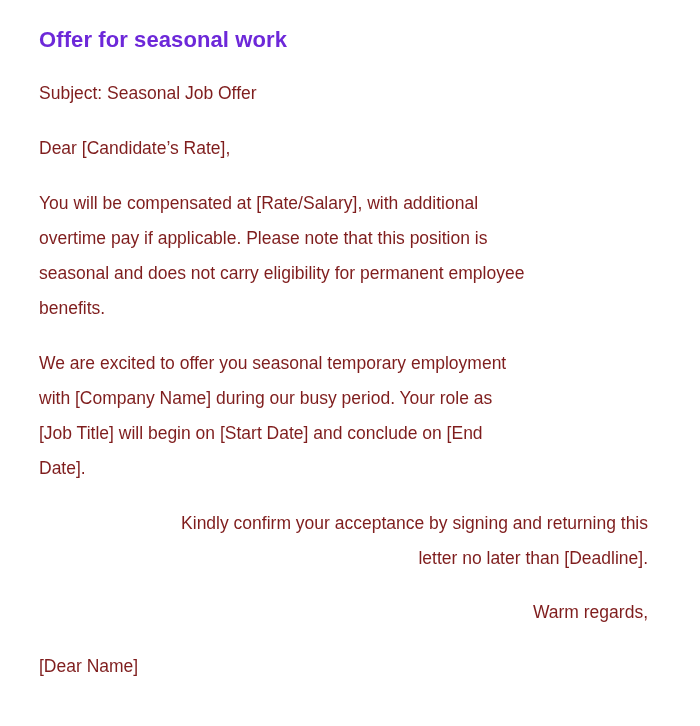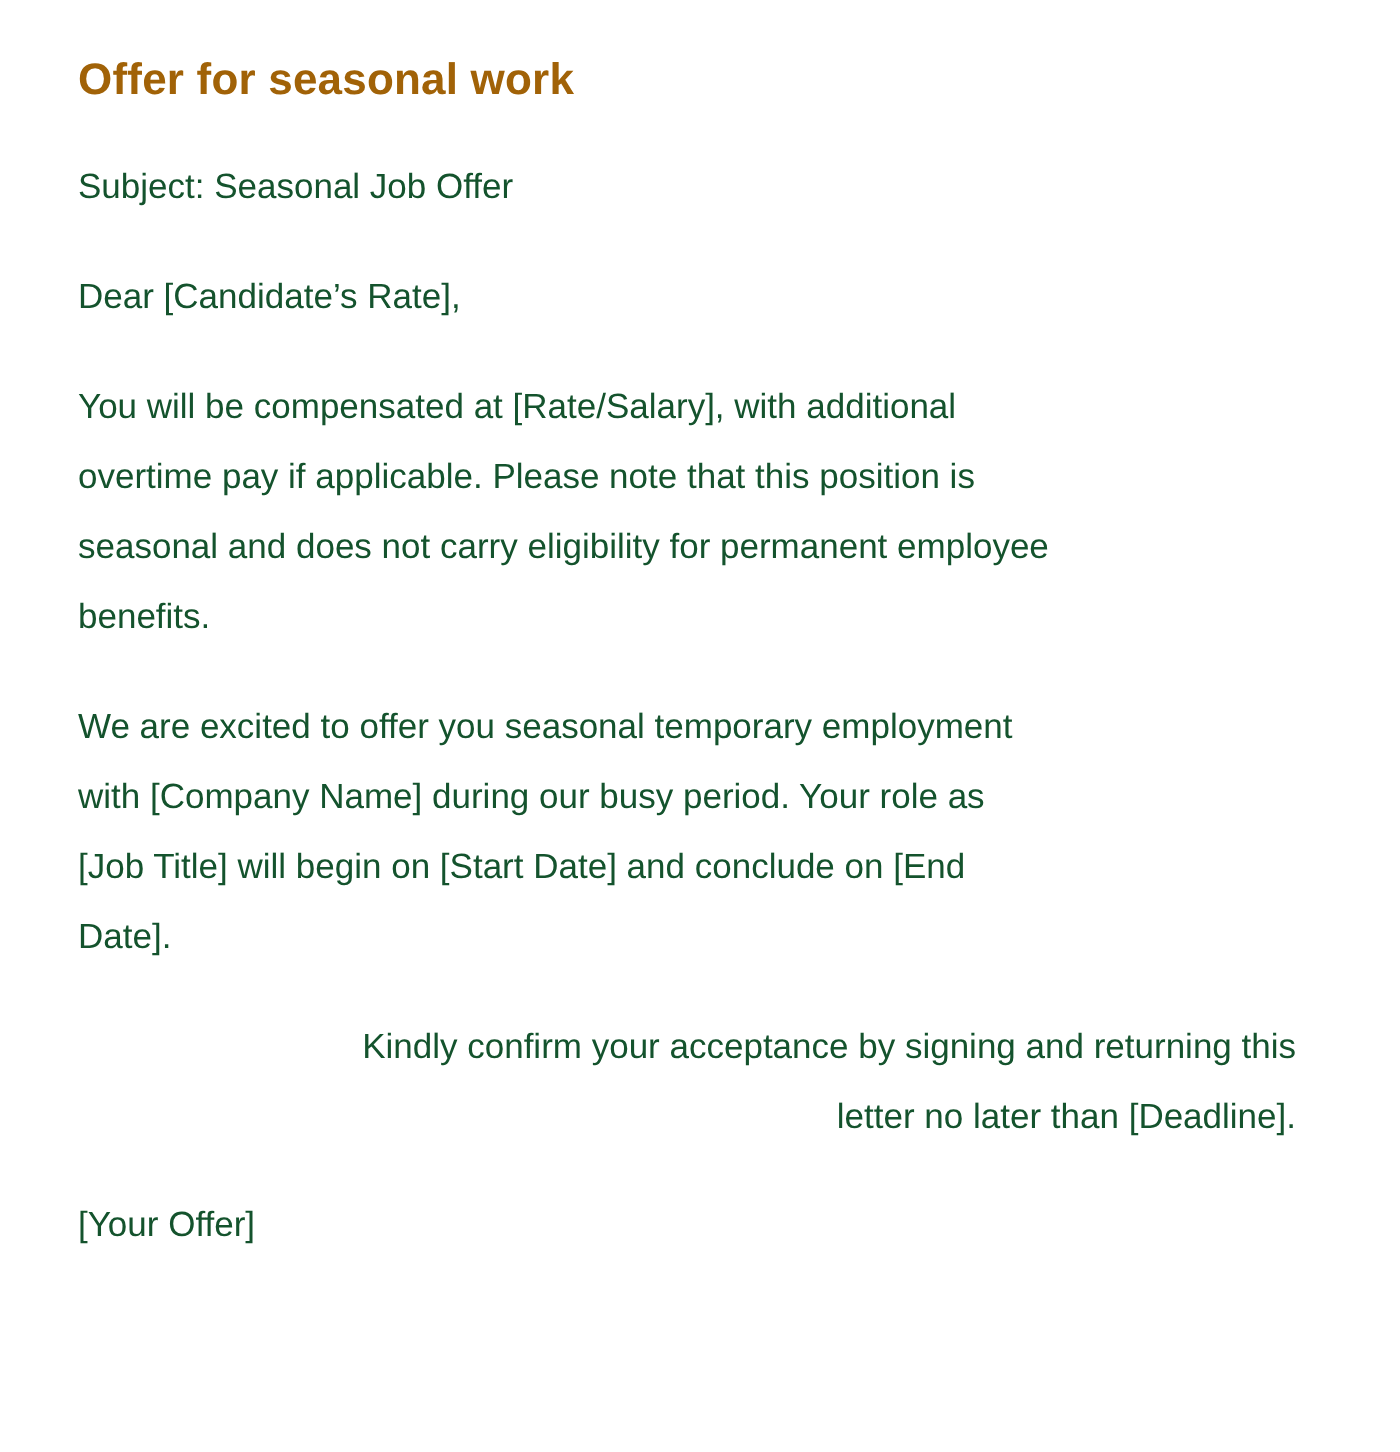--- a/index.html
+++ b/index.html
@@ -13,28 +13,28 @@
     background: #ffffff;
     overflow: hidden;
   }
   .letter {
     padding: 26px 52px 0 39px;
   }
   .doc-title {
     font-size: 22px;
     line-height: 28px;
     font-weight: 700;
-    color: #a16207;
+    color: #6d28d9;
     letter-spacing: 0.1px;
     margin-bottom: 22px;
   }
   .para {
     font-size: 17.5px;
     line-height: 35px;
-    color: #14532d;
+    color: #7f1d1d;
     white-space: pre-line;
     margin-bottom: 20px;
     max-width: 620px;
   }
   .para.tight {
     margin-bottom: 19px;
     text-align: right;
   }
 </style>
 </head>
@@ -55,17 +55,18 @@
 benefits.</p>
 
     <p class="para">We are excited to offer you seasonal temporary employment
 with [Company Name] during our busy period. Your role as
 [Job Title] will begin on [Start Date] and conclude on [End
 Date].</p>
 
     <p class="para tight">Kindly confirm your acceptance by signing and returning this
 letter no later than [Deadline].</p>
 
+    <p class="para tight">Warm regards,</p>
 
-    <p class="para">[Your Offer]</p>
+    <p class="para">[Dear Name]</p>
 
   </div>
 </div>
 
 </body></html>

